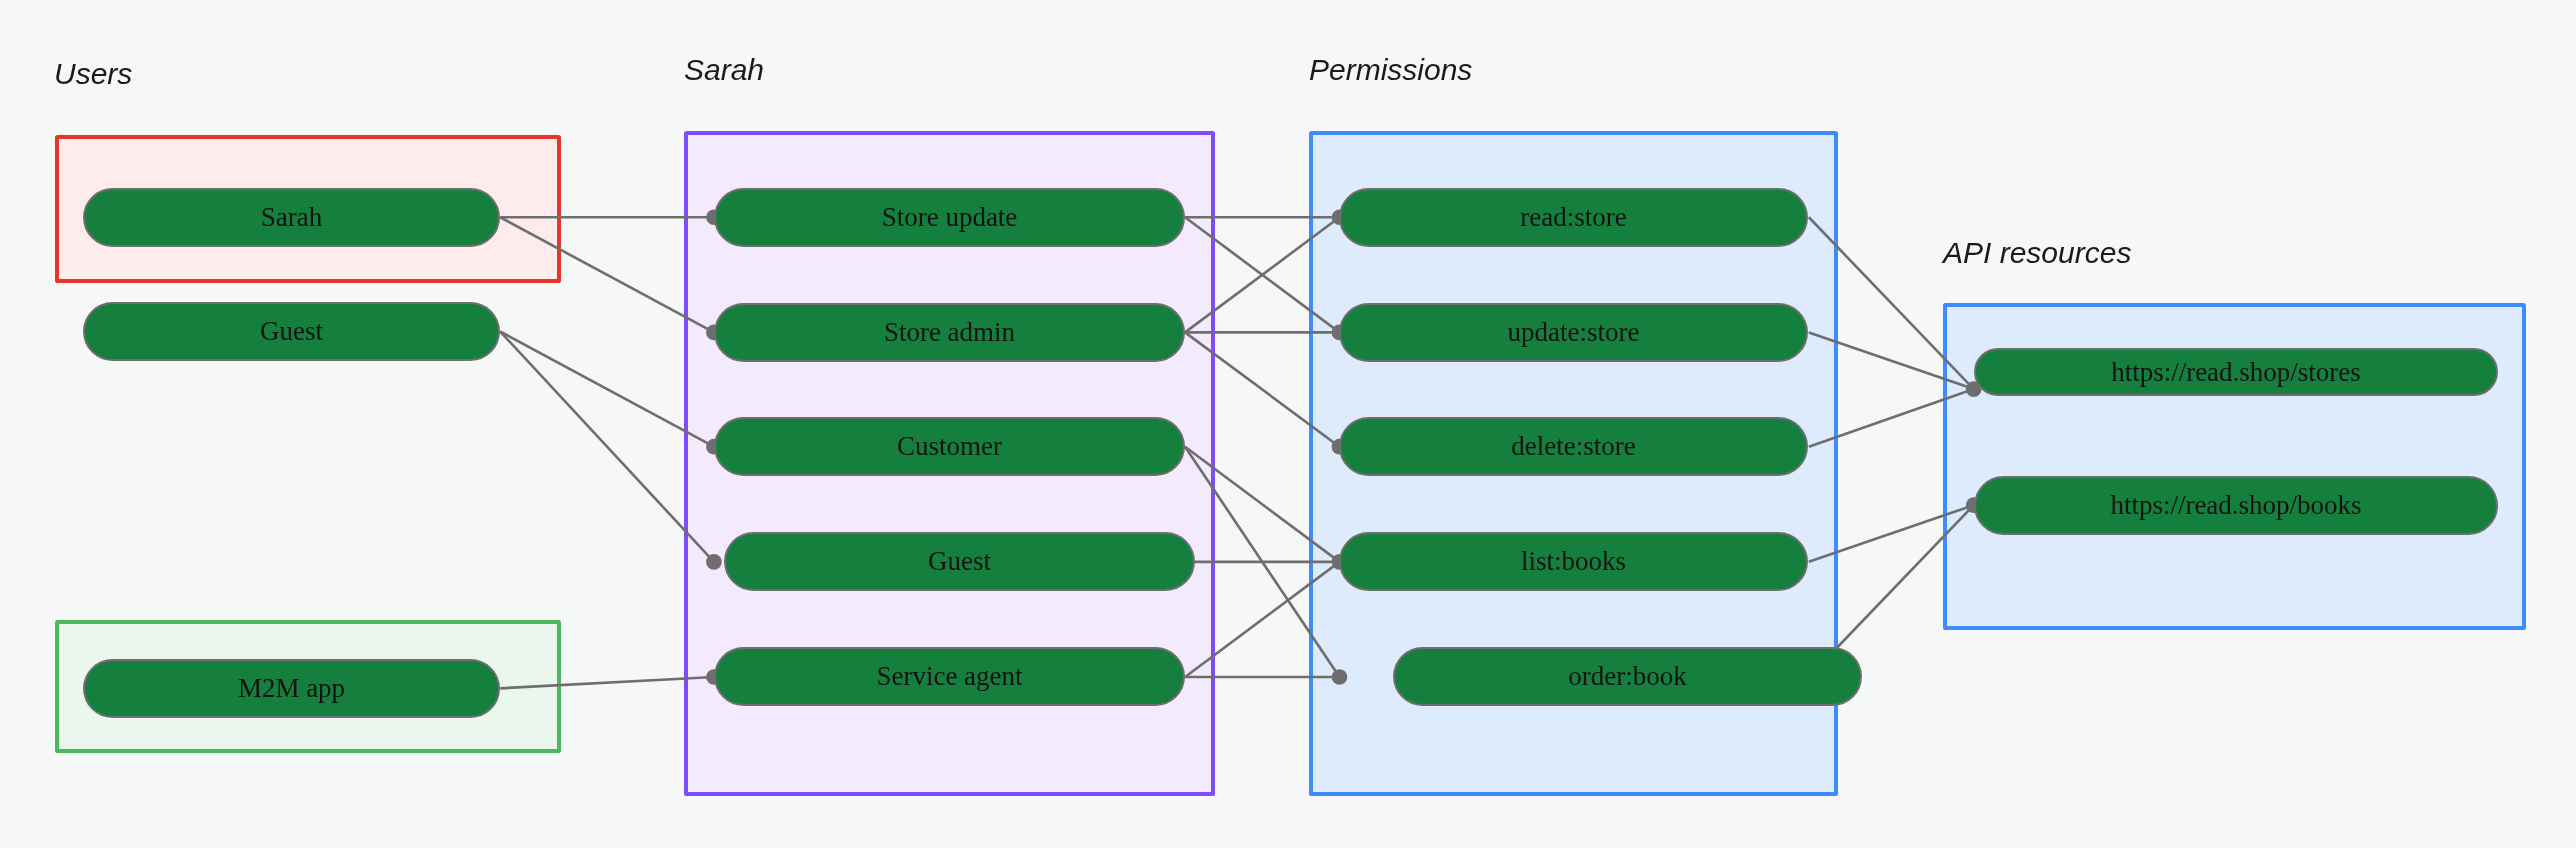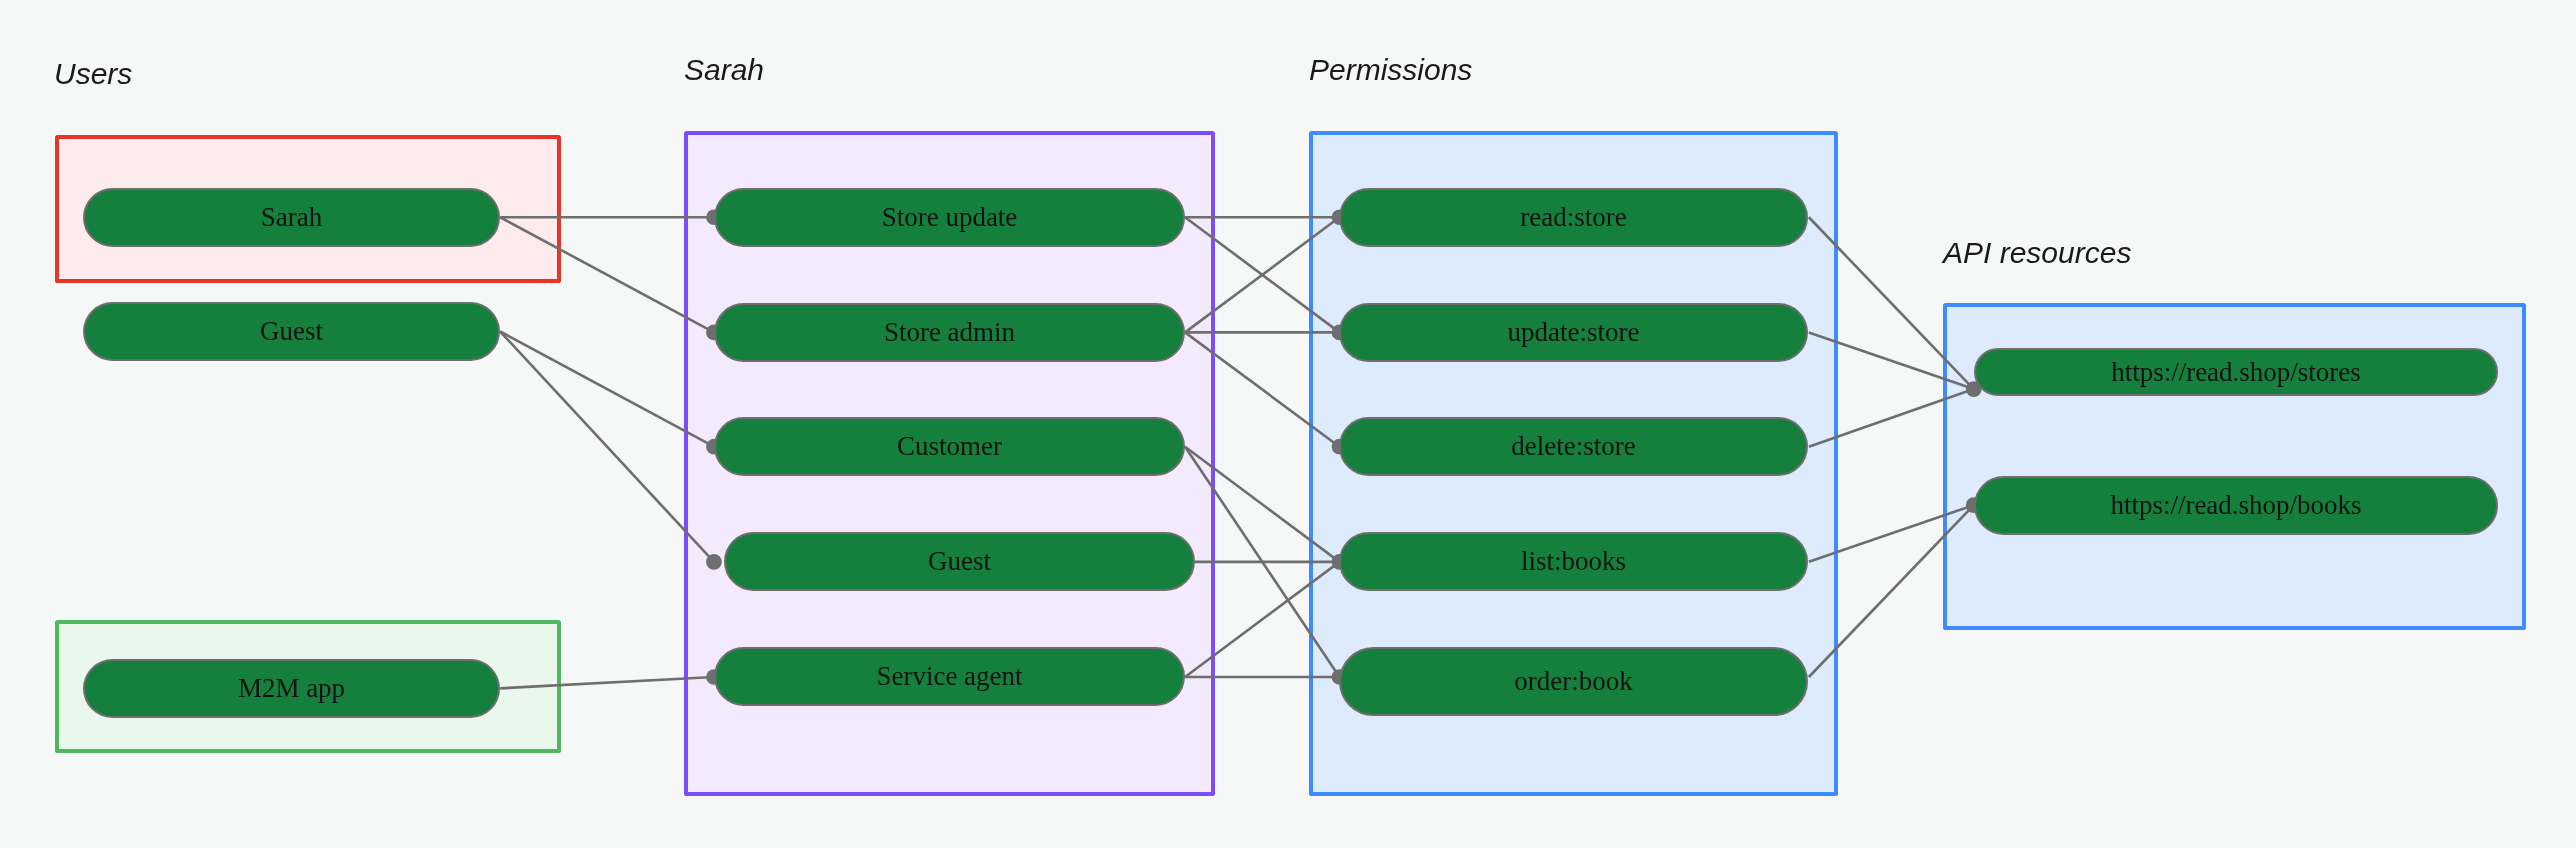--- a/index.html
+++ b/index.html
@@ -111,18 +111,18 @@
       <div class="node" style="left: 83px; top: 659px; width: 417px; height: 59px;">M2M app</div>
       <div class="node" style="left: 714px; top: 188px; width: 471px; height: 59px;">Store update</div>
       <div class="node" style="left: 714px; top: 303px; width: 471px; height: 59px;">Store admin</div>
       <div class="node" style="left: 714px; top: 417px; width: 471px; height: 59px;">Customer</div>
       <div class="node" style="left: 724px; top: 532px; width: 471px; height: 59px;">Guest</div>
       <div class="node" style="left: 714px; top: 647px; width: 471px; height: 59px;">Service agent</div>
       <div class="node" style="left: 1339px; top: 188px; width: 469px; height: 59px;">read:store</div>
       <div class="node" style="left: 1339px; top: 303px; width: 469px; height: 59px;">update:store</div>
       <div class="node" style="left: 1339px; top: 417px; width: 469px; height: 59px;">delete:store</div>
       <div class="node" style="left: 1339px; top: 532px; width: 469px; height: 59px;">list:books</div>
-      <div class="node" style="left: 1339px; top: 647px; width: 469px; height: 69px;">order:book</div>
+      <div class="node" style="left: 1393px; top: 647px; width: 469px; height: 59px;">order:book</div>
       <div class="node" style="left: 1974px; top: 348px; width: 524px; height: 48px;">https://read.shop/stores</div>
       <div class="node" style="left: 1974px; top: 476px; width: 524px; height: 59px;">https://read.shop/books</div>
     </div>
 </div>
 
 
 </body></html>

